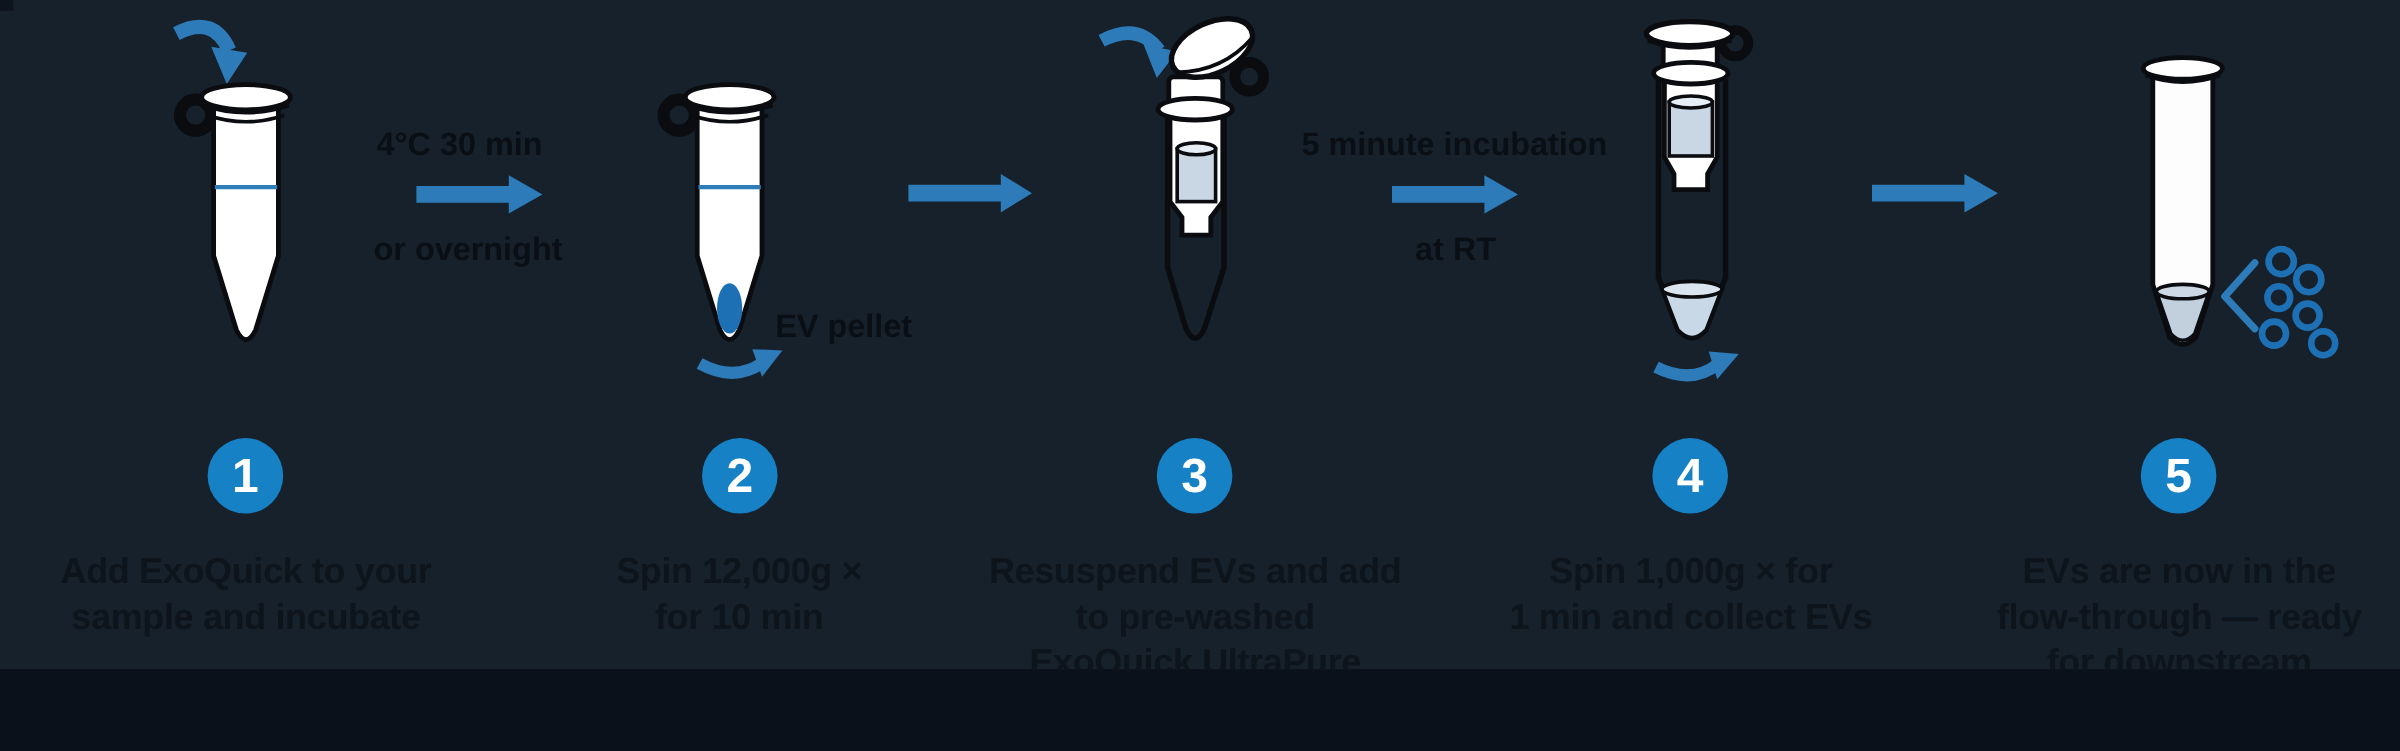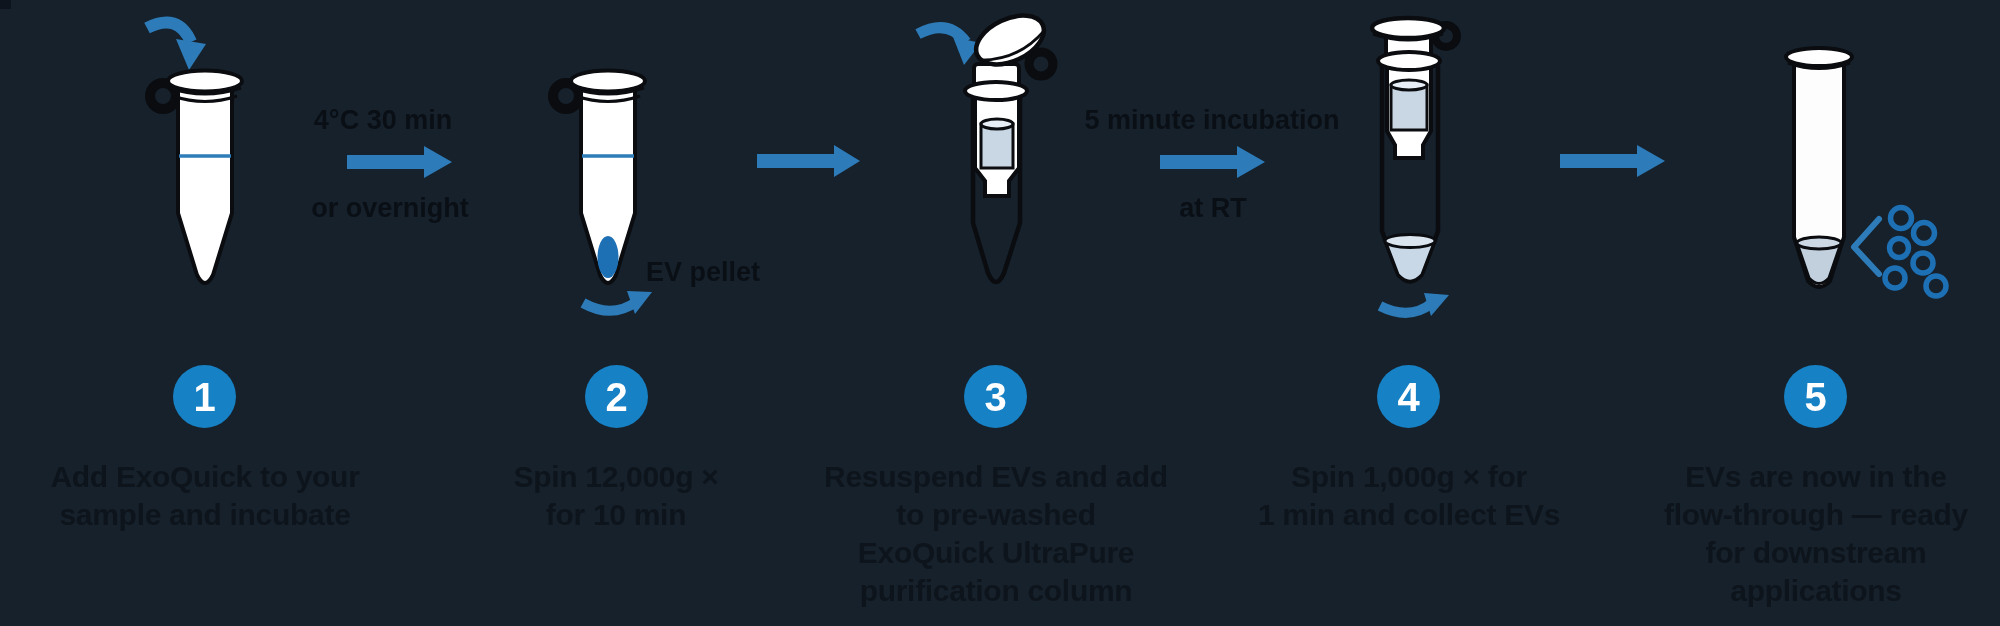--- a/index.html
+++ b/index.html
@@ -1,18 +1,18 @@
 <!DOCTYPE html>
 <html><head>
 <meta charset="utf-8">
 <style>
   html,body { margin:0; padding:0; background:#0b111a; }
   .canvas {
     position:relative;
-    width:2000px; height:626px;
+    width:2000px; height:558px;
     background:#16212c;
     overflow:hidden;
     font-family:"Liberation Sans", sans-serif;
   }
   .top-diagram { position:absolute; left:0; top:0; }
   .diagram-label {
     font-family:"Liberation Sans", sans-serif;
     font-weight:bold;
     font-size:27px;
     fill:#0a0f15;

